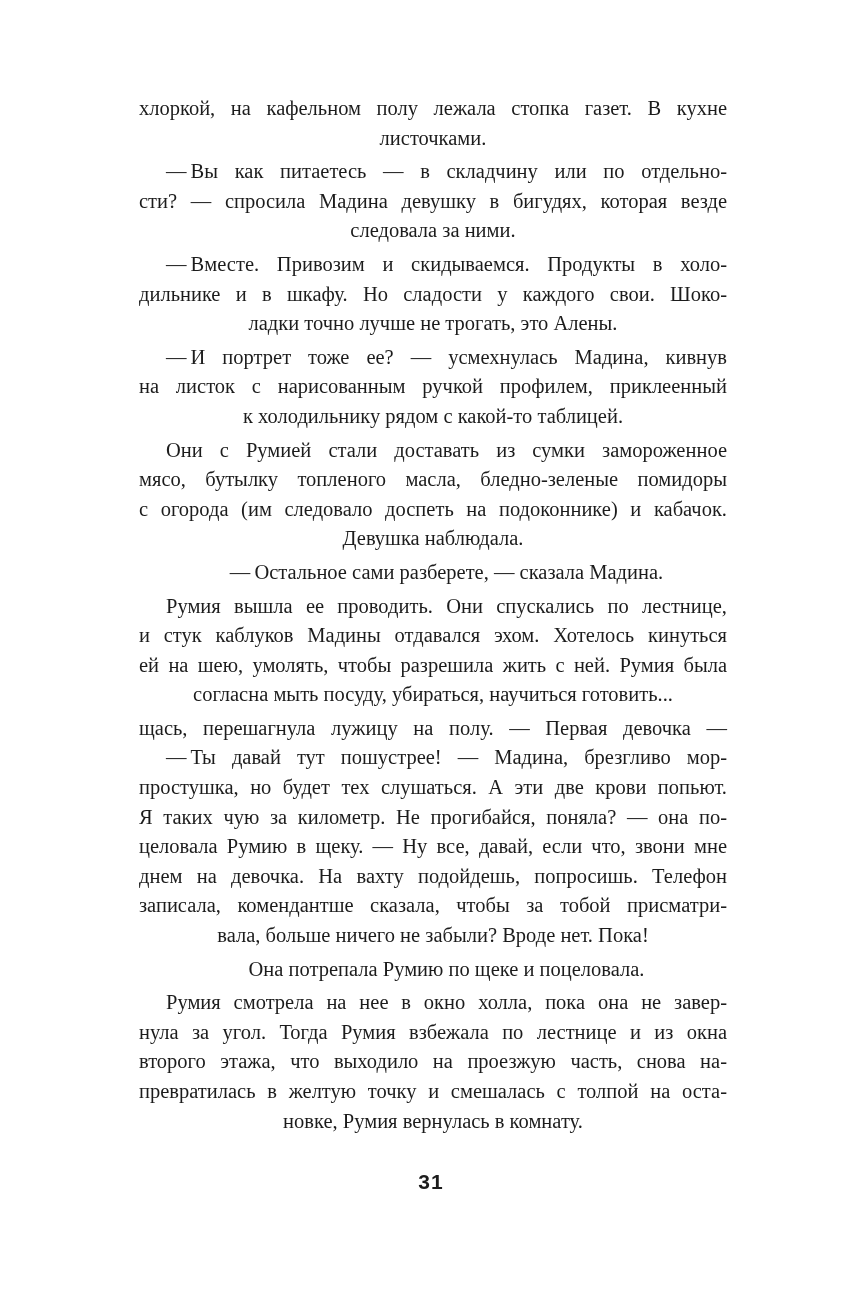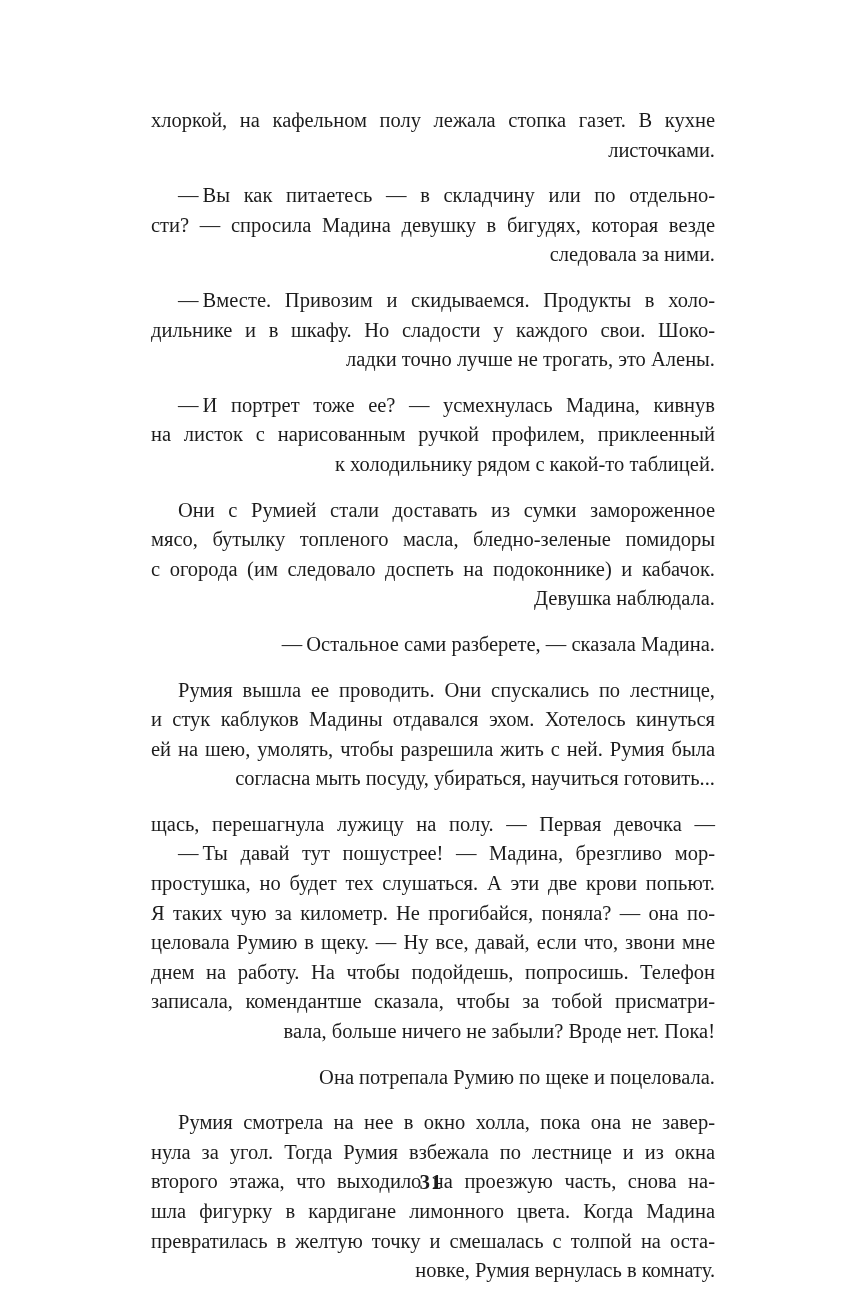--- a/index.html
+++ b/index.html
@@ -18,41 +18,41 @@
     position: absolute;
     left: 135px;
     top: 90px;
     width: 596px;
     font-family: "Liberation Serif", "DejaVu Serif", serif;
     font-size: 20.5px;
     line-height: 29.6px;
     color: #1c1c1c;
   }
   .para {
-    margin: 16px;
+    margin: 4px;
     padding: 0;
   }
   .line {
     text-align: justify;
     text-align-last: justify;
   }
   .line.last {
-    text-align: right;
+    text-align: center;
     text-align-last: auto;
   }
   .line.indent {
     padding-left: 27px;
   }
   .page-number {
     position: absolute;
     top: 1170px;
     left: 0;
     width: 862px;
     text-align: center;
-    font-family: Liberation Serif, serif;
+    font-family: Liberation Sans, sans-serif;
     font-size: 21px;
     font-weight: 600;
     letter-spacing: 1px;
     color: #1c1c1c;
   }
 </style>
 </head>
 <body>
 
 <div class="page">
@@ -90,30 +90,29 @@
         <div class="line" style="">и стук каблуков Мадины отдавался эхом. Хотелось кинуться</div>
         <div class="line" style="">ей на шею, умолять, чтобы разрешила жить с ней. Румия была</div>
         <div class="line last" style="">согласна мыть посуду, убираться, научиться готовить...</div>
       </div>
       <div class="para">
         <div class="line" style="">щась, перешагнула лужицу на полу. — Первая девочка —</div>
         <div class="line indent" style="">— Ты давай тут пошустрее! — Мадина, брезгливо мор-</div>
         <div class="line" style="">простушка, но будет тех слушаться. А эти две крови попьют.</div>
         <div class="line" style="">Я таких чую за километр. Не прогибайся, поняла? — она по-</div>
         <div class="line" style="">целовала Румию в щеку. — Ну все, давай, если что, звони мне</div>
-        <div class="line" style="">днем на работу. На чтобы подойдешь, попросишь. Телефон</div>
+        <div class="line" style="">днем на девочка. На вахту подойдешь, попросишь. Телефон</div>
         <div class="line" style="">записала, комендантше сказала, чтобы за тобой присматри-</div>
         <div class="line last" style="">вала, больше ничего не забыли? Вроде нет. Пока!</div>
       </div>
       <div class="para">
         <div class="line last indent" style="">Она потрепала Румию по щеке и поцеловала.</div>
       </div>
       <div class="para">
         <div class="line indent" style="">Румия смотрела на нее в окно холла, пока она не завер-</div>
         <div class="line" style="">нула за угол. Тогда Румия взбежала по лестнице и из окна</div>
         <div class="line" style="">второго этажа, что выходило на проезжую часть, снова на-</div>
-        <div class="line" style="">шла фигурку в кардигане лимонного цвета. Когда Мадина</div>
         <div class="line" style="">превратилась в желтую точку и смешалась с толпой на оста-</div>
         <div class="line last" style="">новке, Румия вернулась в комнату.</div>
       </div>
     </div>
   <div class="page-number">31</div>
 </div>
 
 </body></html>

